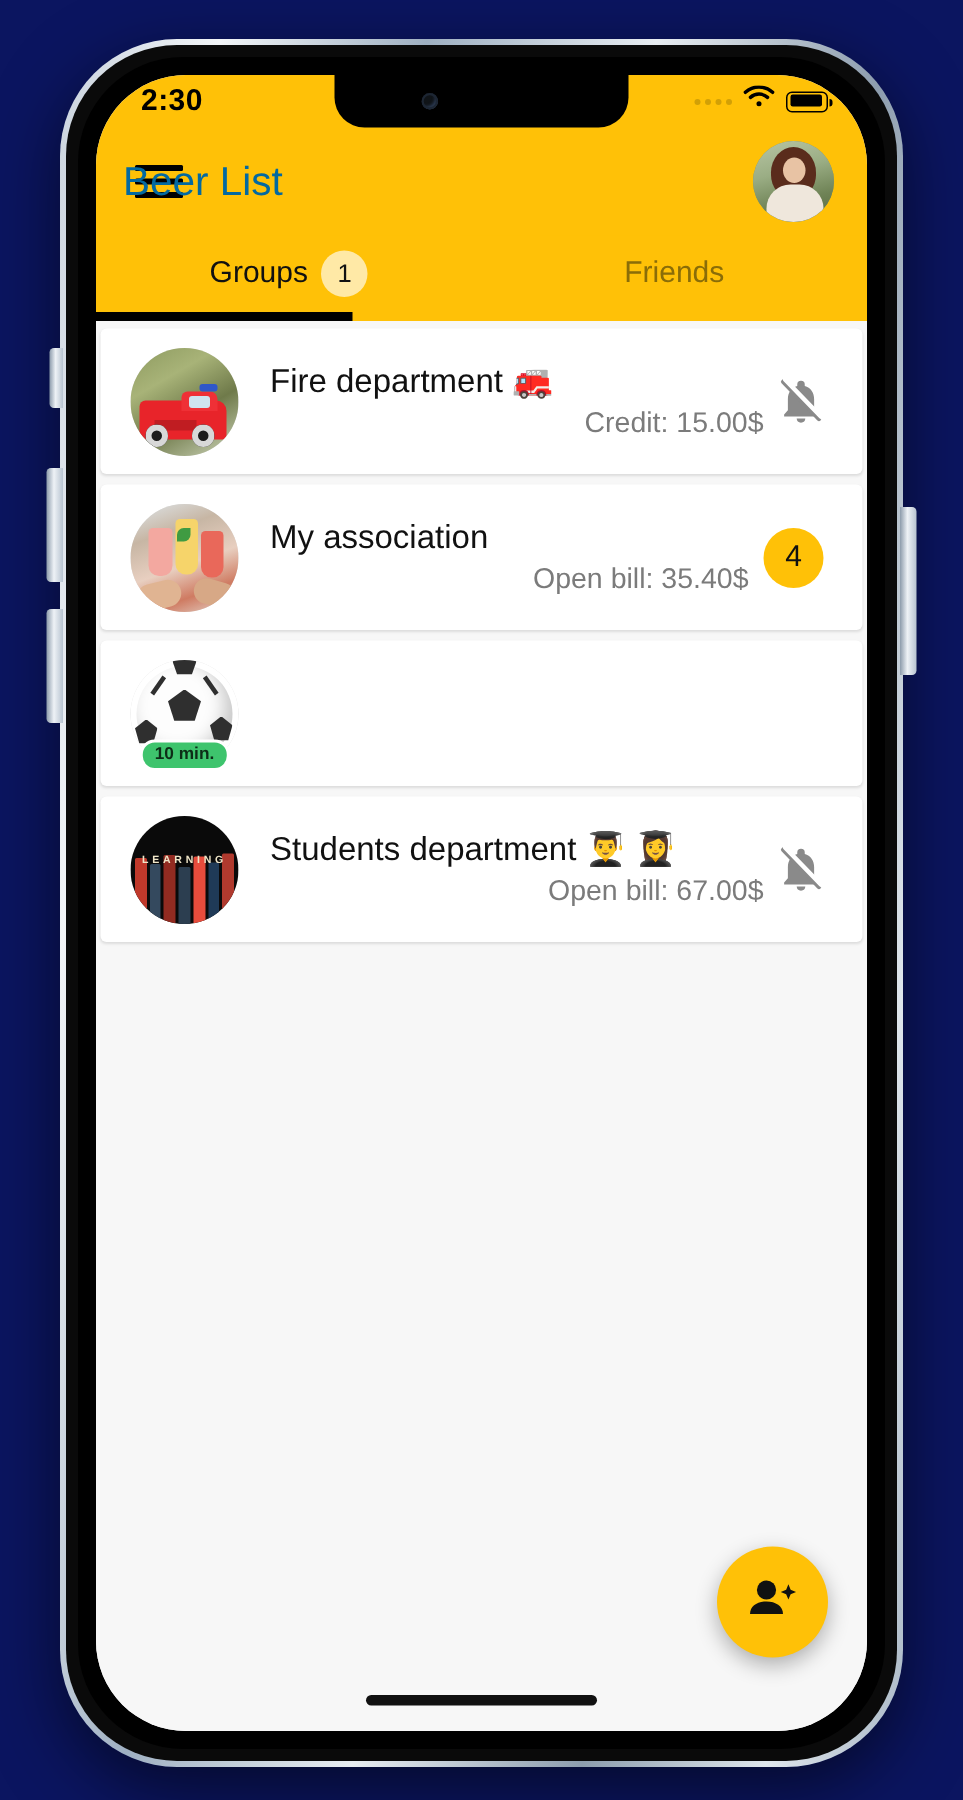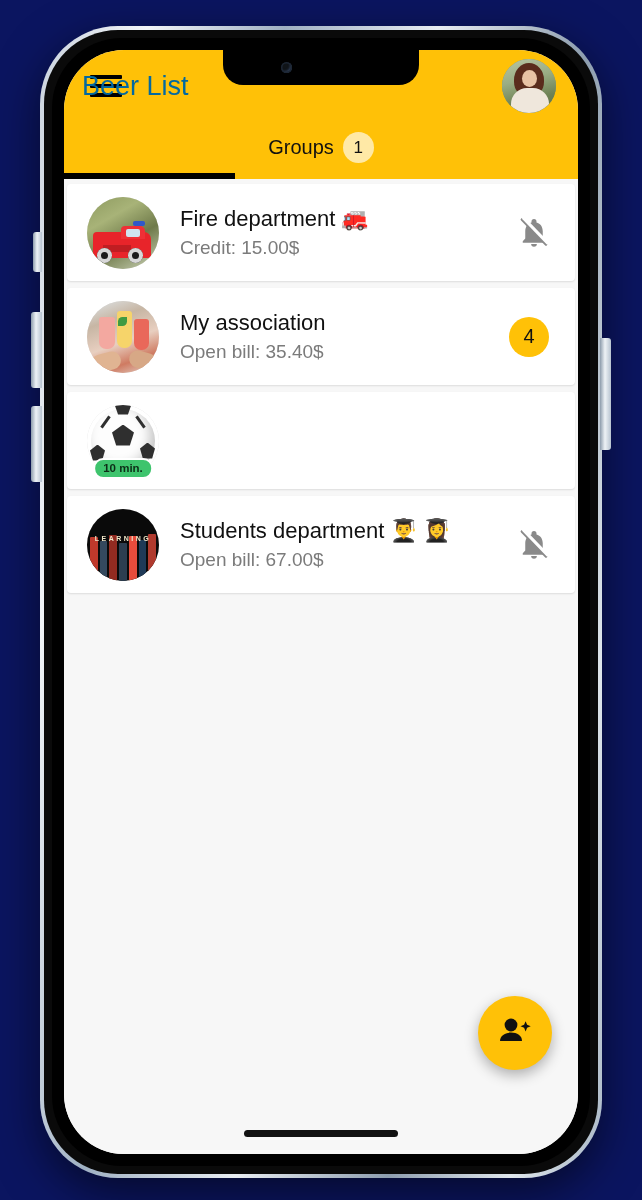--- a/index.html
+++ b/index.html
@@ -240,20 +240,21 @@
     background: #ddd;
   }
   .group-text { margin-left: 21px; flex: 1; min-width: 0; }
   .group-name {
     font-size: 22px; color: #111; white-space: nowrap;
     line-height: 1.25;
   }
   .group-sub {
     font-size: 19px; color: #7b7b7b; margin-top: 3px;
     line-height: 1.25;
+    text-align: right;
   }
   .row-right { flex-shrink: 0; margin-left: 10px; }
 
   .bell-off { width: 30px; height: 34px; position: relative; }
   .bell-off svg { display: block; }
 
   .count-badge {
     width: 40px; height: 40px;
     border-radius: 50%;
     background: #FFC107;
@@ -378,40 +379,62 @@
 <div class="bezel"></div>
 
 <div class="screen">
 
   <div class="notch">
     <div class="camera-dot"></div>
   </div>
 
   <div class="app-header">
 
+    <div class="status-bar">
+      <div class="status-time">2:30</div>
+      <div class="status-right">
+        <span class="sig-dots">
+          <i></i>
+            <i></i>
+            <i></i>
+            <i></i>
+        </span>
+        <span>
+          <svg width="22" height="16" viewBox="0 0 24 18">
+            <path d="M12 15.6a1.9 1.9 0 1 0 0-3.8 1.9 1.9 0 0 0 0 3.8z" fill="#000"></path>
+            <path d="M5.6 8.9a9.6 9.6 0 0 1 12.8 0" stroke="#000" stroke-width="2.6" fill="none" stroke-linecap="round"></path>
+            <path d="M1.8 5.1a15 15 0 0 1 20.4 0" stroke="#000" stroke-width="2.6" fill="none" stroke-linecap="round"></path>
+          </svg>
+        </span>
+        <span class="battery"></span>
+      </div>
+    </div>
 
     <div class="nav-bar">
       <div class="hamburger">
         <span></span>
           <span></span>
           <span></span>
       </div>
       <div class="nav-title">Beer List</div>
       <div class="avatar-header">
         <div class="sky"></div>
         <div class="hair"></div>
         <div class="face"></div>
         <div class="dress"></div>
       </div>
     </div>
 
     <div class="tabs">
       <div class="tab active">
         <span>Groups</span>
         <span class="tab-badge">1</span>
+      </div>
+      <div class="tab">
+        <span>Friends</span>
       </div>
       <div class="tab-indicator"></div>
     </div>
   </div>
 
   <div class="list-area">
 
     <div class="group-card">
       <div class="avatar-wrap">
         <div class="group-avatar av-fire">

